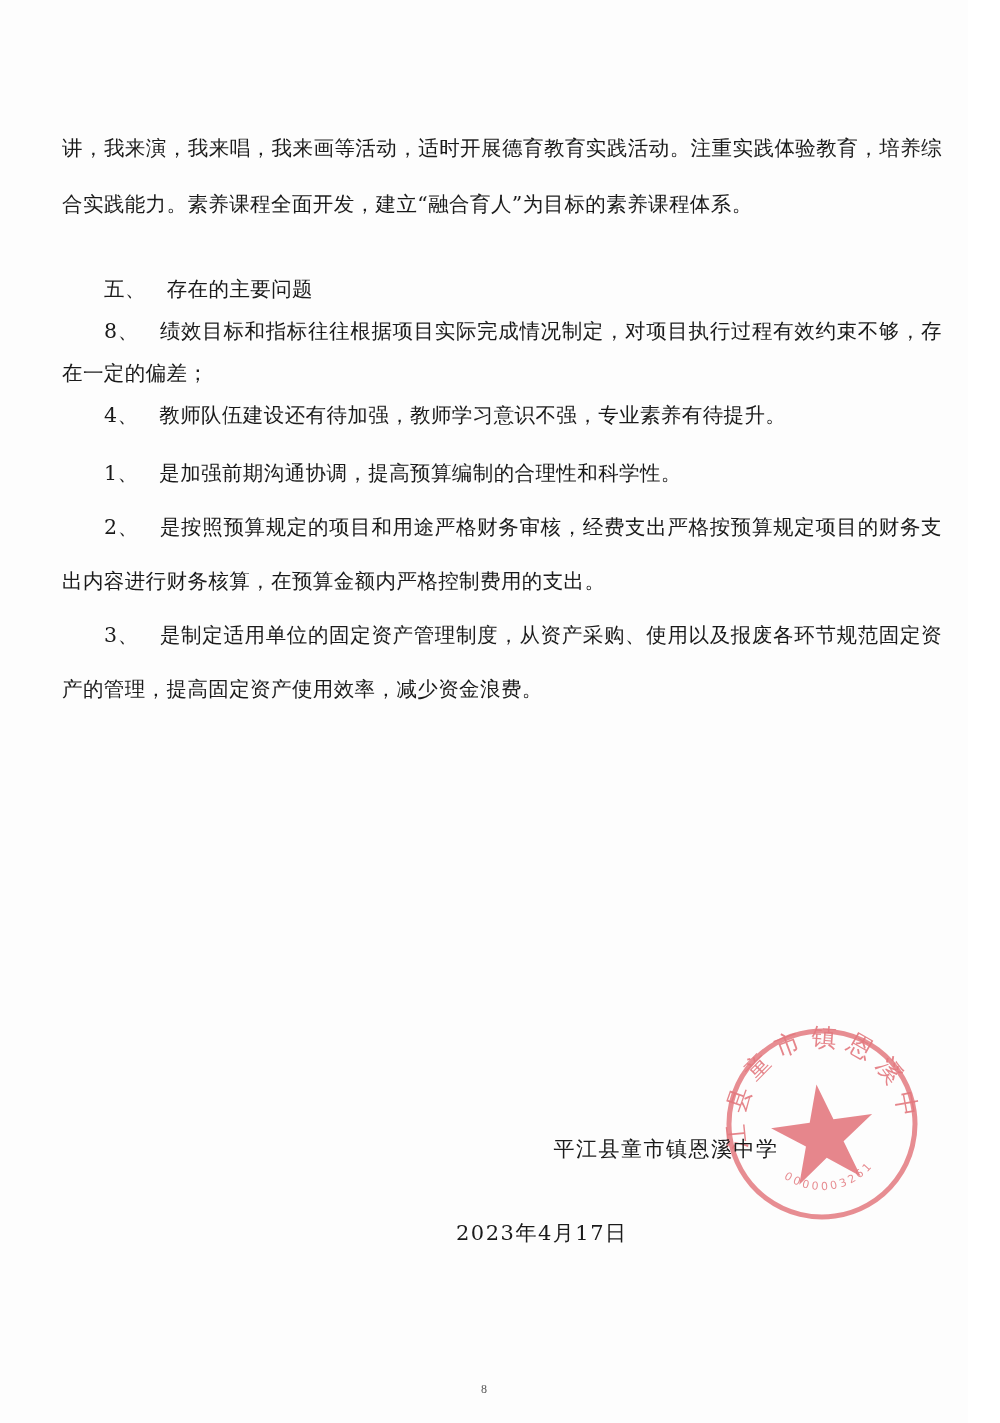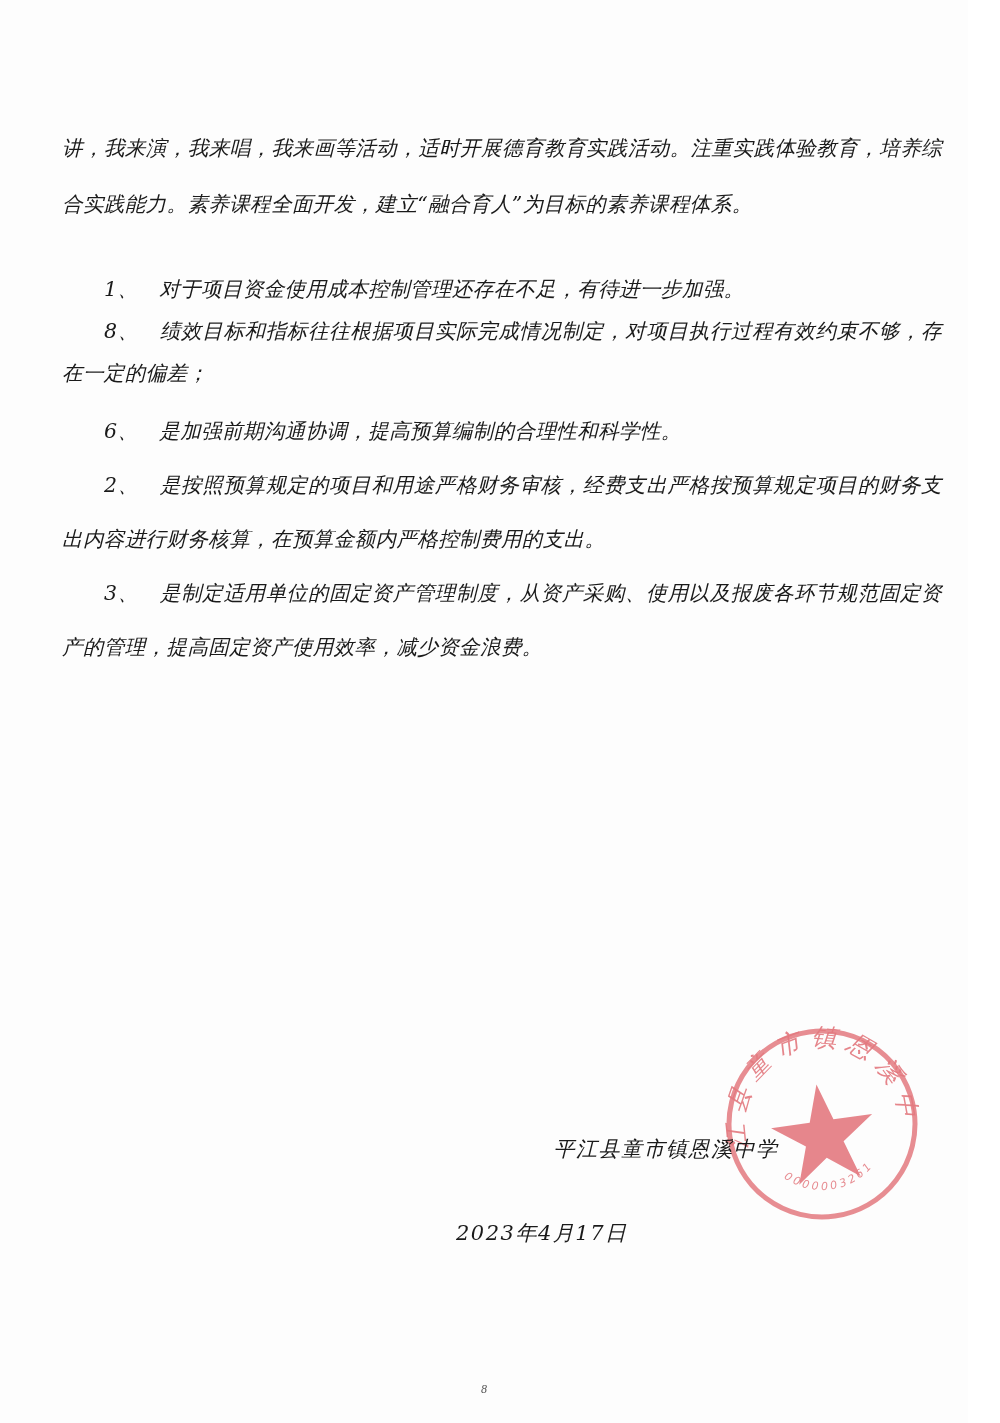--- a/index.html
+++ b/index.html
@@ -14,21 +14,20 @@
     font-family: "DejaVu Serif", "Liberation Serif", serif;
     color: #1a1a1a;
     overflow: hidden;
   }
   .page {
     position: absolute;
     left: 0; top: 0;
     width: 968px;
     height: 1423px;
     background: #fdfdfd;
-    font-style: italic;
   }
   .content {
     position: absolute;
     left: 62px;
     top: 120px;
     width: 880px;
   }
   p {
     margin: 0;
     font-size: 20.5px;
@@ -100,27 +99,28 @@
 
 <div class="page">
 
   <div class="content">
 
     <p class="para">讲，我来演，我来唱，我来画等活动，适时开展德育教育实践活动。注重实践体验教育，培养综合实践能力。素养课程全面开发，建立“融合育人”为目标的素养课程体系。</p>
 
 
     <div class="gap-lg"></div>
 
-    <p class="list-line">1、　对于项目资金使用成本控制管理还存在不足，有待进一步加强。</p>
+    <p class="list-line">五、　存在的主要问题</p>
     <p class="list-line">8、　绩效目标和指标往往根据项目实际完成情况制定，对项目执行过程有效约束不够，存在一定的偏差；</p>
+    <p class="list-line">4、　教师队伍建设还有待加强，教师学习意识不强，专业素养有待提升。</p>
 
 
     <div class="gap-sm"></div>
 
-    <p class="para indent" style="line-height:54px">6、　是加强前期沟通协调，提高预算编制的合理性和科学性。</p>
+    <p class="para indent" style="line-height:54px">1、　是加强前期沟通协调，提高预算编制的合理性和科学性。</p>
     <p class="para indent" style="line-height:54px">2、　是按照预算规定的项目和用途严格财务审核，经费支出严格按预算规定项目的财务支出内容进行财务核算，在预算金额内严格控制费用的支出。</p>
     <p class="para indent" style="line-height:54px">3、　是制定适用单位的固定资产管理制度，从资产采购、使用以及报废各环节规范固定资产的管理，提高固定资产使用效率，减少资金浪费。</p>
 
   </div>
 
   <div class="seal">
     <svg width="212" height="212" viewBox="0 0 212 212" xmlns="http://www.w3.org/2000/svg">
       <defs>
         <path id="sealArc" d="M 28,106 A 78,78 0 1 1 184,106" fill="none"></path>
         <path id="sealArcBottom" d="M 40,106 A 66,66 0 0 0 172,106" fill="none"></path>

